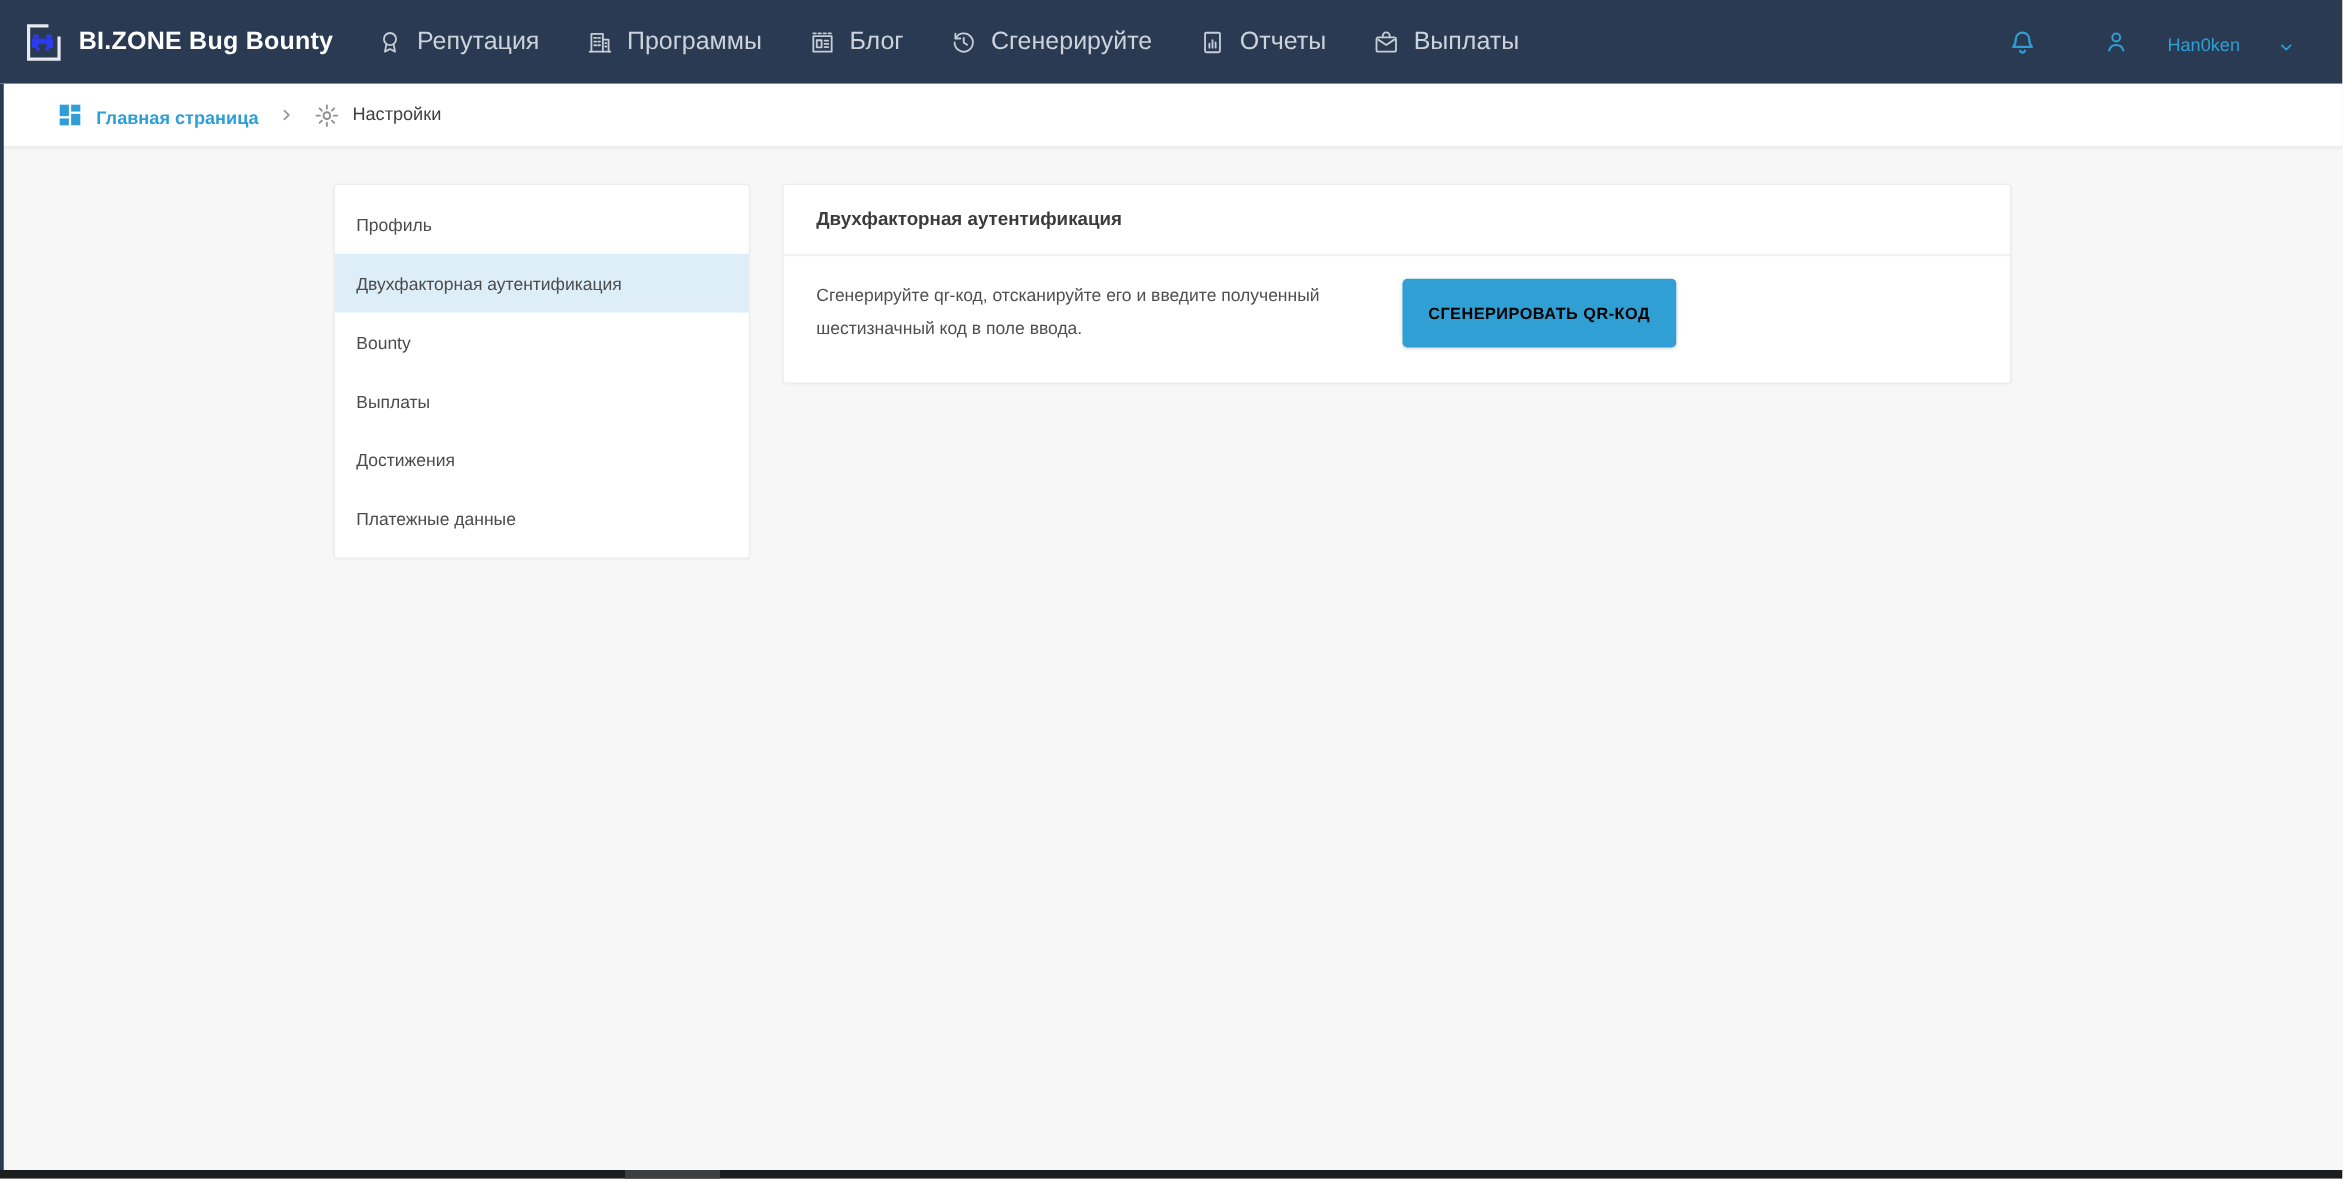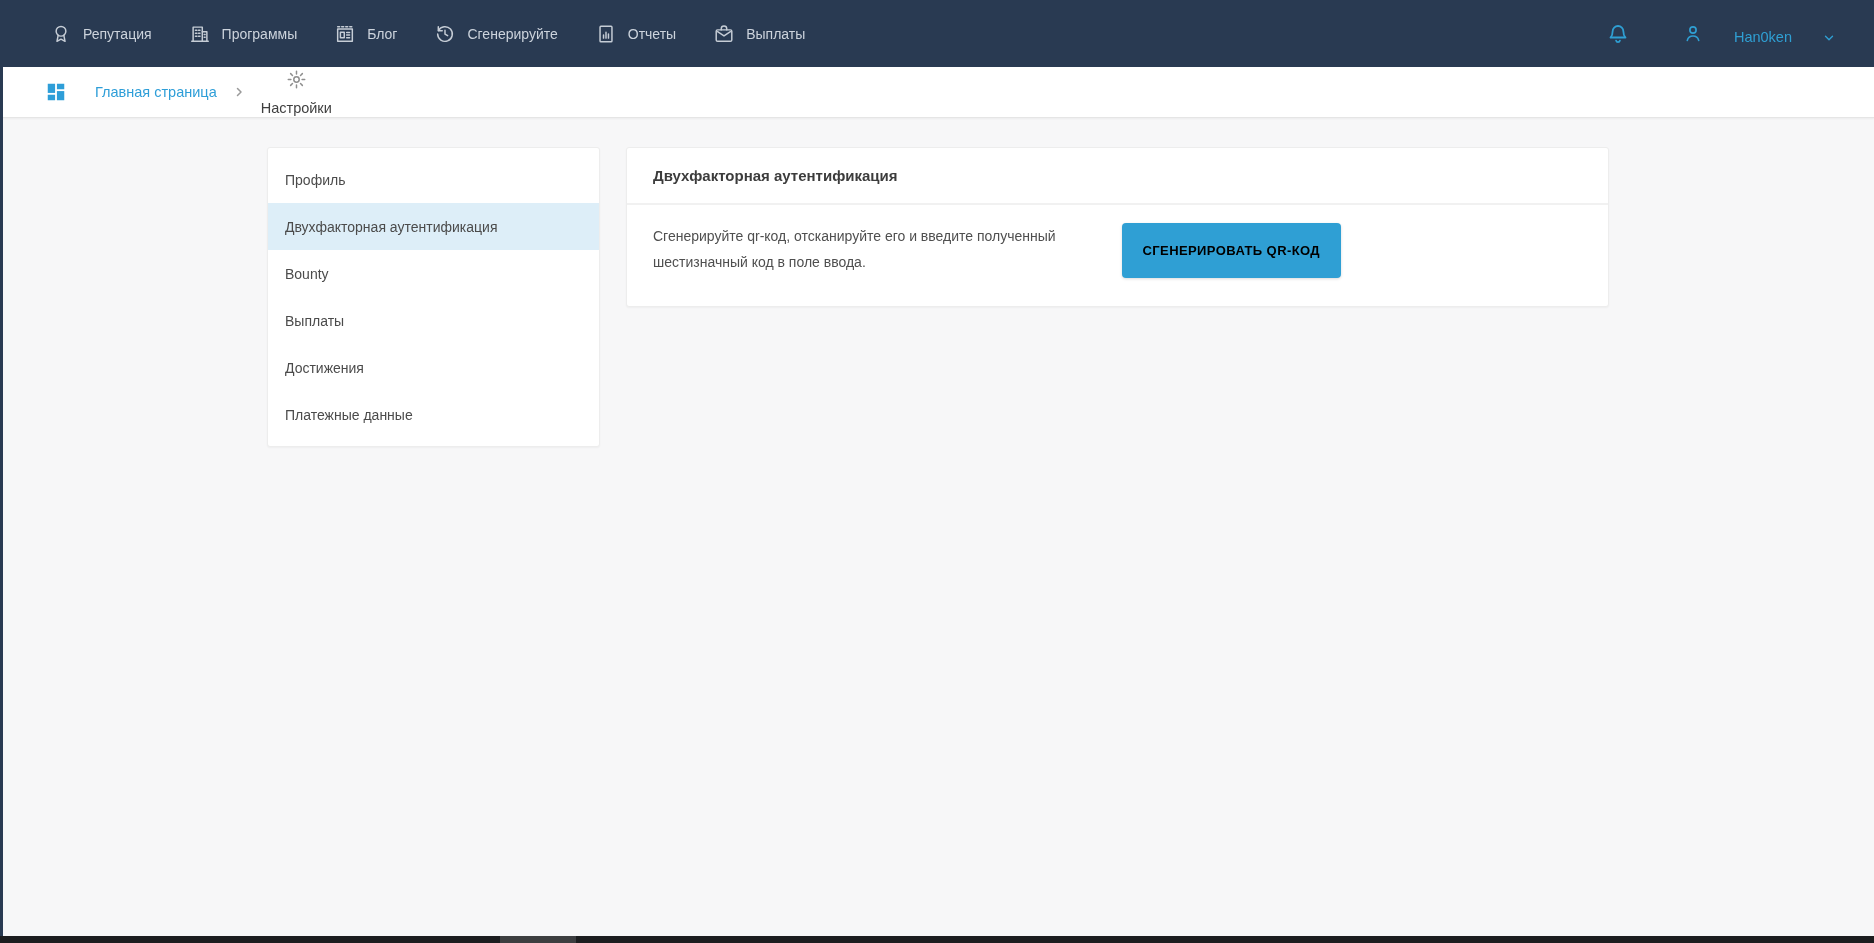--- a/index.html
+++ b/index.html
@@ -16,43 +16,43 @@
     background:#293a52;
     display:flex;
     align-items:center;
     padding:0 38px 0 16px;
   }
   .brand { display:flex; align-items:center; gap:11px; cursor:pointer; }
   .brand-text { color:#ffffff; font-size:20px; font-weight:700; letter-spacing:.2px; white-space:nowrap; }
   .nav-menu { display:flex; align-items:center; margin-left:34px; gap:37px; }
   .nav-item {
     display:flex; align-items:center; gap:11px;
-    color:#ccd3dc; font-size:14px; cursor:pointer; white-space:nowrap;
+    color:#ccd3dc; font-size:20px; cursor:pointer; white-space:nowrap;
   }
   .nav-item svg { color:#c6cdd6; }
   .navbar-right { margin-left:auto; display:flex; align-items:center; gap:52px; }
   .bell-btn { color:#2f9fd3; cursor:pointer; display:flex; }
   .user-group { display:flex; align-items:flex-end; gap:30px; cursor:pointer; }
   .user-name { color:#2f9fd3; font-size:14.5px; }
   .user-group svg { color:#2f9fd3; }
 
   
   .breadcrumb-bar {
     height:51px;
     background:#ffffff;
     border-bottom:1px solid #e5e5e5;
     box-shadow:0 1px 2px rgba(0,0,0,.05);
     display:flex;
     align-items:center;
     padding-left:45px;
   }
-  .crumb-home { display:flex; align-items:center; gap:28px; cursor:pointer; }
+  .crumb-home { display:flex; align-items:flex-end; gap:10px; cursor:pointer;font-weight:bold; }
   .crumb-link { color:#2e9ed8; font-size:14.5px; }
   .crumb-sep { color:#9a9a9a; margin:0 16px; display:flex; }
-  .crumb-current { display:flex; align-items:center; gap:10px;flex-direction:column; }
+  .crumb-current { display:flex; align-items:center; gap:10px; }
   .crumb-current svg { color:#8f8f8f; }
   .crumb-text { color:#3f3f3f; font-size:14.5px; }
 
   
   .content-row {
     display:flex;
     align-items:flex-start;
     gap:26px;
     margin:29px 0 0 267px;
   }
@@ -128,20 +128,37 @@
     position:absolute; left:500px; top:0; width:76px; height:7px;
     background:#3d3e40;
   }
 
   svg { display:block; }
 </style>
 </head>
 <body>
 
 <header class="navbar">
+  <div class="brand">
+    <span>
+      <svg width="36" height="36" viewBox="0 0 34 34" fill="none">
+        <path d="M21.5 4.5 H6.5 V29.5 H29.5 V12.5" stroke="#e8ecf1" stroke-width="2.4"></path>
+        <g fill="#2d3bf0">
+          <rect x="10" y="11" width="4" height="3"></rect>
+          <rect x="20" y="11" width="4" height="3"></rect>
+          <rect x="9" y="14" width="16" height="4"></rect>
+          <rect x="9" y="18" width="5" height="3"></rect>
+          <rect x="20" y="18" width="5" height="3"></rect>
+          <rect x="12" y="21" width="3" height="2"></rect>
+          <rect x="19" y="21" width="3" height="2"></rect>
+        </g>
+      </svg>
+    </span>
+    <span class="brand-text">BI.ZONE Bug Bounty</span>
+  </div>
 
   <nav class="nav-menu">
     <div class="nav-item">
       <span>
         <svg width="22" height="22" viewBox="0 0 24 24" fill="none" stroke="currentColor" stroke-width="1.6" stroke-linecap="round" stroke-linejoin="round">
           <circle cx="12" cy="9" r="5.3"></circle>
           <path d="M8.9 13.4 7.6 20l4.4-2.3L16.4 20l-1.3-6.6"></path>
         </svg>
       </span>
       <span>Репутация</span>

